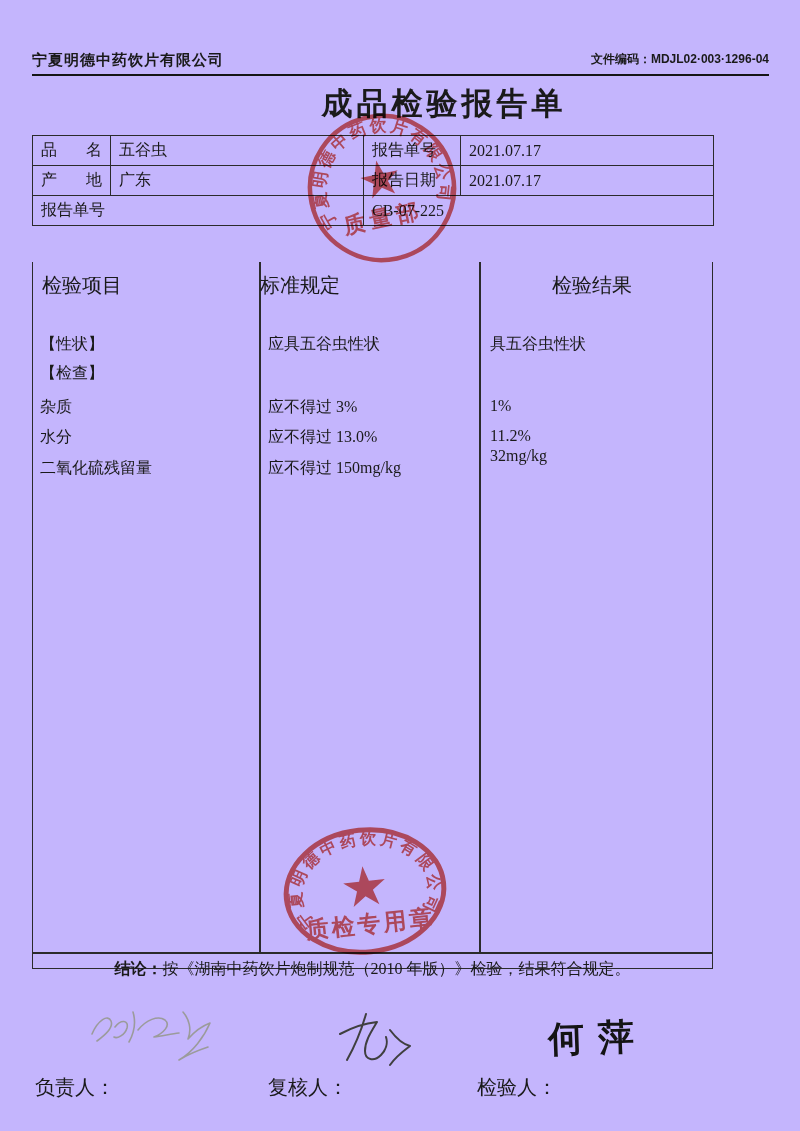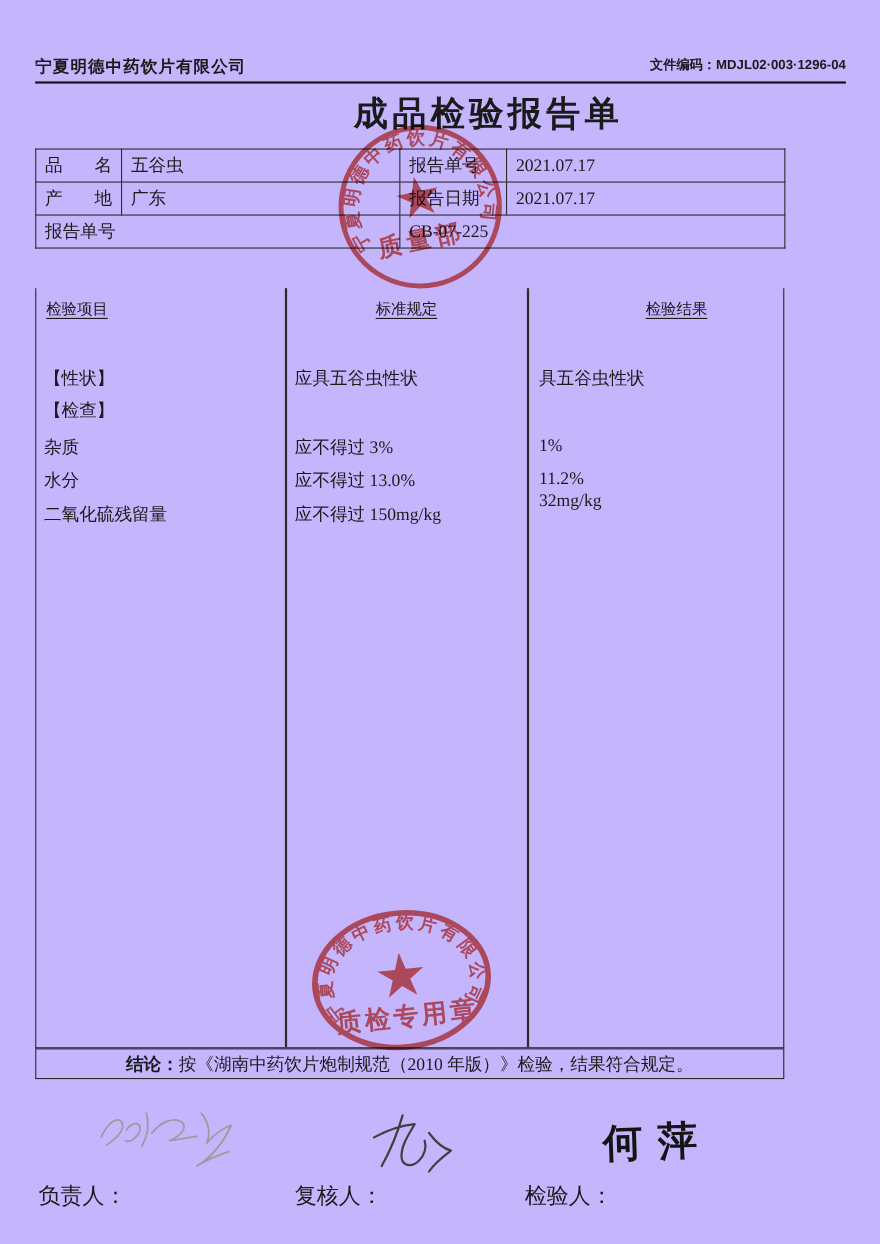--- a/index.html
+++ b/index.html
@@ -19,29 +19,29 @@
 
   
   table.info { position:absolute; left:32px; top:135px; width:681px; border-collapse:collapse; table-layout:fixed; }
   table.info td { border:1.5px solid #2b2b2b; height:30px; font-size:16px; padding:0 8px; white-space:nowrap; overflow:hidden; }
   td.jlabel { text-align:justify; text-align-last:justify; }
 
   
   .inspect { left:32px; top:262px; width:681px; height:691px; border:1.5px solid #2b2b2b; border-top:none; }
   .vline { position:absolute; top:0; bottom:0; width:1.5px; background:#2b2b2b; }
   .v1 { left:226px; } .v2 { left:446px; }
-  .ihead { position:absolute; top:10px; font-size:14px; text-decoration:underline; text-underline-offset:4px; }
+  .ihead { position:absolute; top:10px; font-size:20px; text-underline-offset:4px; }
   .ih1 { left:9px; }
-  .ih2 { left:227px; width:219px; text-align:center; }
-  .ih3 { left:466px; width:232px; text-align:center; }
+  .ih2 { left:227px; width:219px; }
+  .ih3 { left:443px; width:232px; text-align:center; }
   .cell { position:absolute; font-size:16px; white-space:nowrap; }
   .c-item { left:7px; } .c-std { left:235px; } .c-res { left:457px; }
 
   
-  .conclusion { left:32px; top:953px; width:681px; height:28px; border:1.5px solid #2b2b2b;
+  .conclusion { left:32px; top:953px; width:681px; height:16px; border:1.5px solid #2b2b2b;
                 line-height:29px; text-align:center; font-size:16px; }
   .conclusion b { font-weight:bold; }
 
   
   .siglabel { top:1074px; font-size:20px; }
   .sl1 { left:35px; } .sl2 { left:268px; } .sl3 { left:477px; }
   .sig-svg { position:absolute; pointer-events:none; }
   .sig-name { left:548px; top:1014px; font-size:36px; font-weight:bold; letter-spacing:14px;
               font-family:"Liberation Sans","DejaVu Sans",sans-serif; color:#141414;
               transform:rotate(-2deg); white-space:nowrap; }

